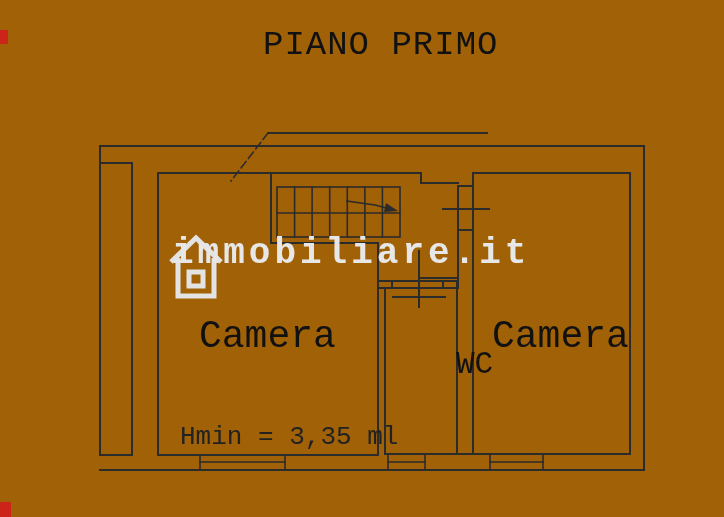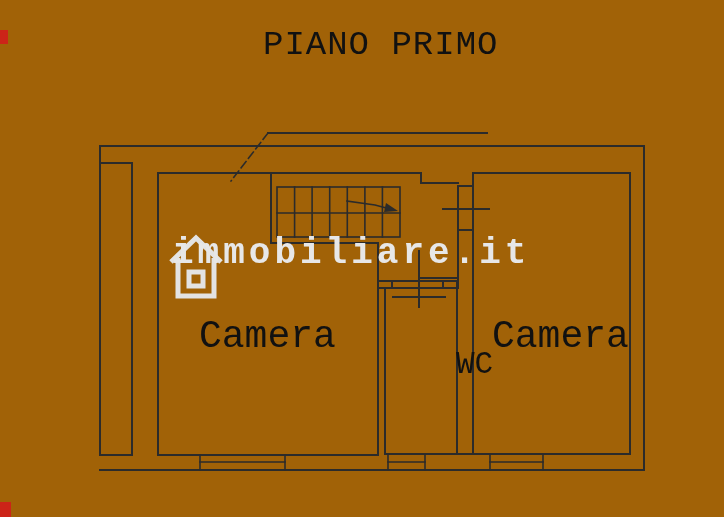--- a/index.html
+++ b/index.html
@@ -125,16 +125,17 @@
         <line x1="268" y1="133" x2="231" y2="181" stroke-width="1.6" stroke-dasharray="8 4"></line>
       </g>
     </g>
   </svg>
 
   <div class="lbl" id="title">PIANO PRIMO</div>
   <div class="lbl" id="watermark" style="color: rgb(231, 231, 231);">immobiliare.it</div>
   <div class="lbl" id="camera-left">Camera</div>
   <div class="lbl" id="camera-right">Camera</div>
   <div class="lbl" id="wc">WC</div>
+  <div class="lbl" id="hmin">Hmin = 3,35 ml</div>
 
   <div class="redmark" id="redmark-top" style="background: rgb(204, 36, 24);"></div>
   <div class="redmark" id="redmark-bottom" style="background: rgb(204, 36, 24);"></div>
 </div>
 
 </body></html>

